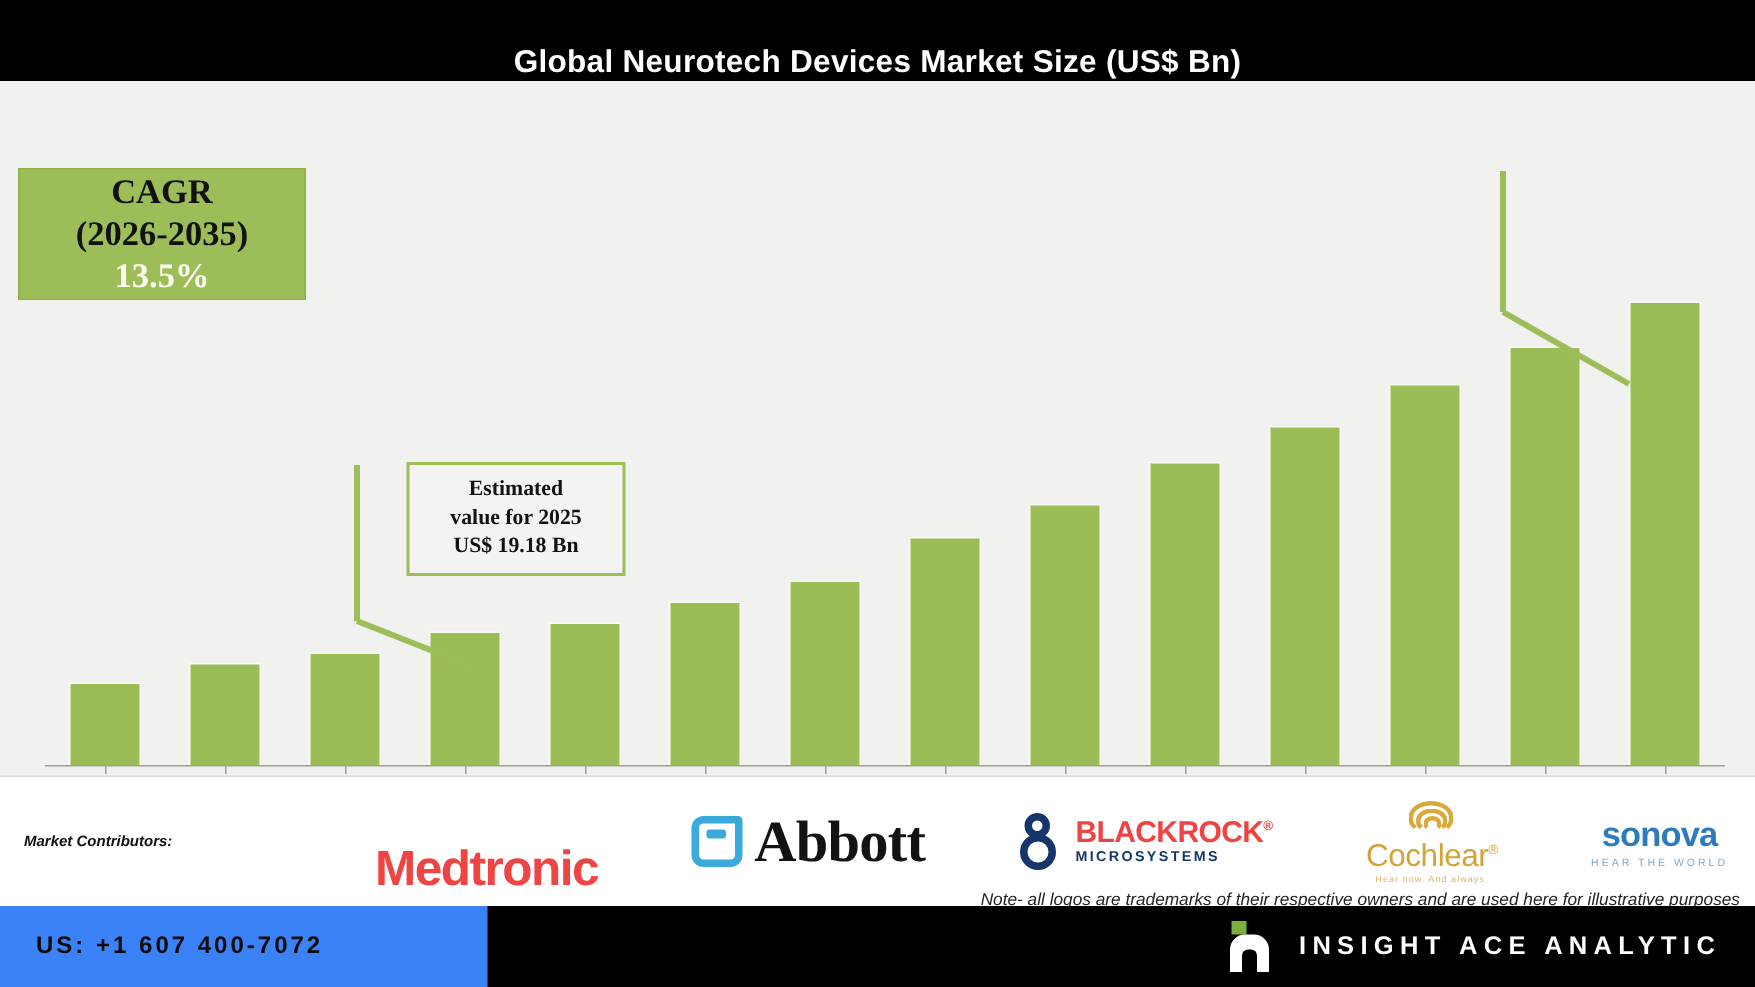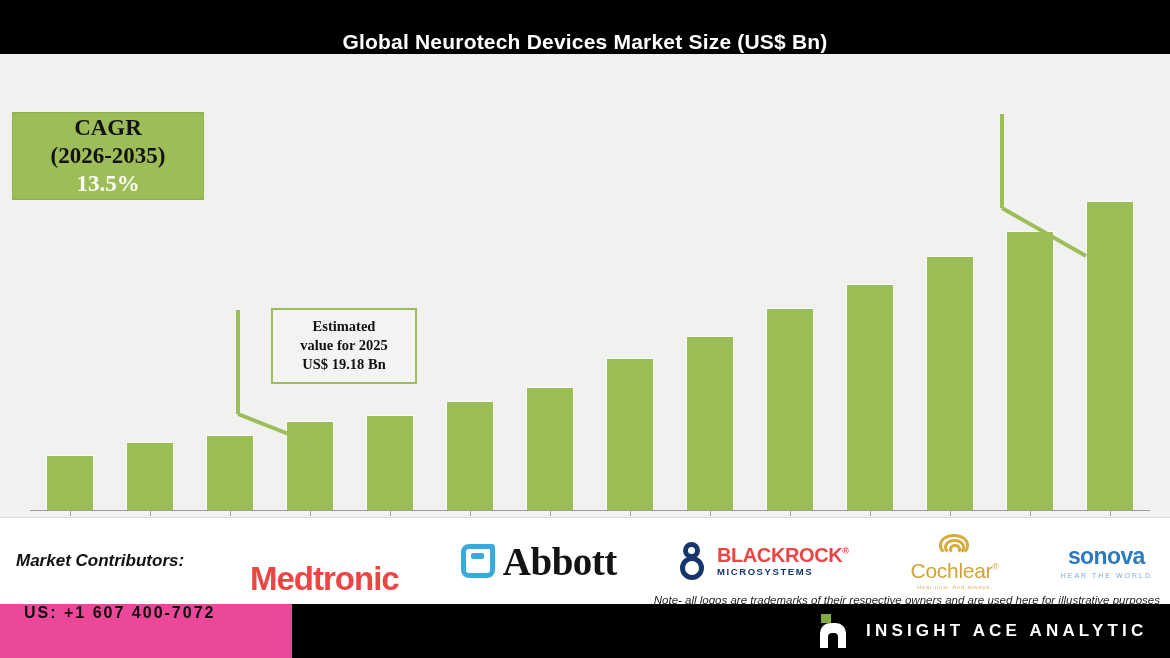--- a/index.html
+++ b/index.html
@@ -126,21 +126,21 @@
   
   .contrib {
     position: relative;
     height: 86px;
     background: #ffffff;
     display: flex; align-items: center;
   }
   .contrib-label {
     width: 250px;
     padding-left: 16px;
-    font-size: 17px;
+    font-size: 10px;
     font-weight: bold;
     font-style: italic;
     color: #111111;
   }
   .logos {
     flex: 1;
     display: flex; align-items: center; justify-content: space-between;
     padding: 0 18px 0 0;
     height: 100%;
   }
@@ -228,23 +228,23 @@
   }
 
   
   .bottombar {
     position: relative;
     height: 54px;
     background: #000000;
     display: flex; align-items: center;
   }
   .phone-chip {
-    width: 292px; height: 54px;
-    background: #ec4899;
-    display: flex; align-items: flex-start;
+    width: 325px; height: 54px;
+    background: #3b82f6;
+    display: flex; align-items: center;
     padding-left: 24px;
   }
   .phone-chip span {
     font-size: 16px; font-weight: bold; color: #0b0b0b;
     letter-spacing: 2px;
   }
   .brand {
     position: absolute;
     left: 820px; top: 0; height: 54px;
     display: flex; align-items: center; gap: 20px;

